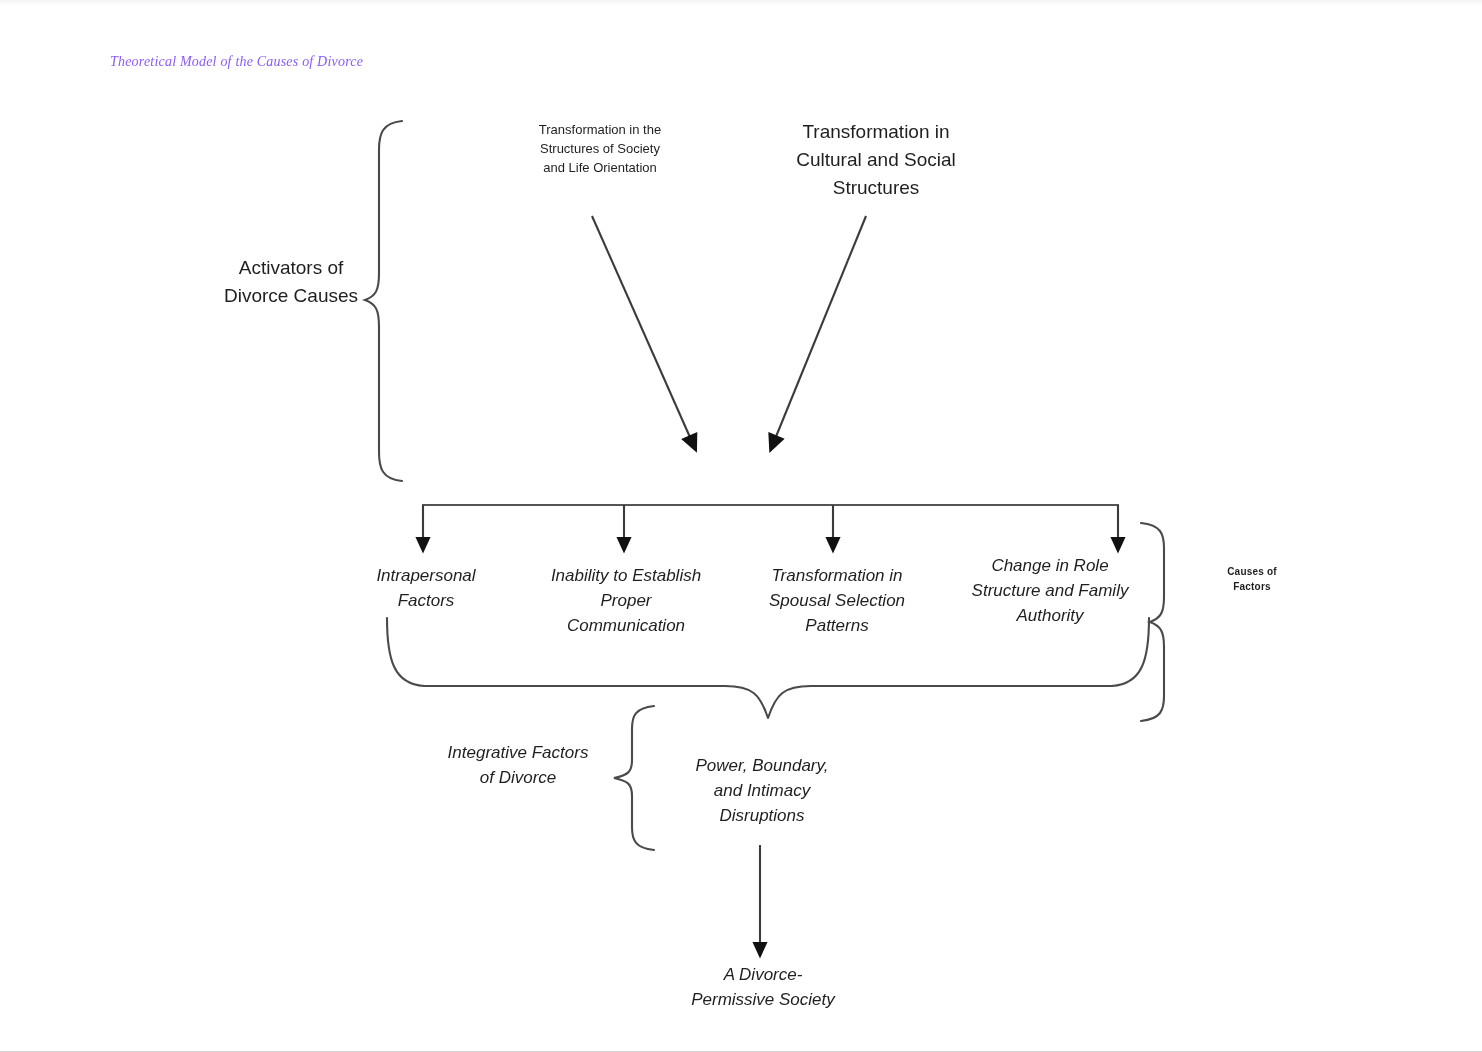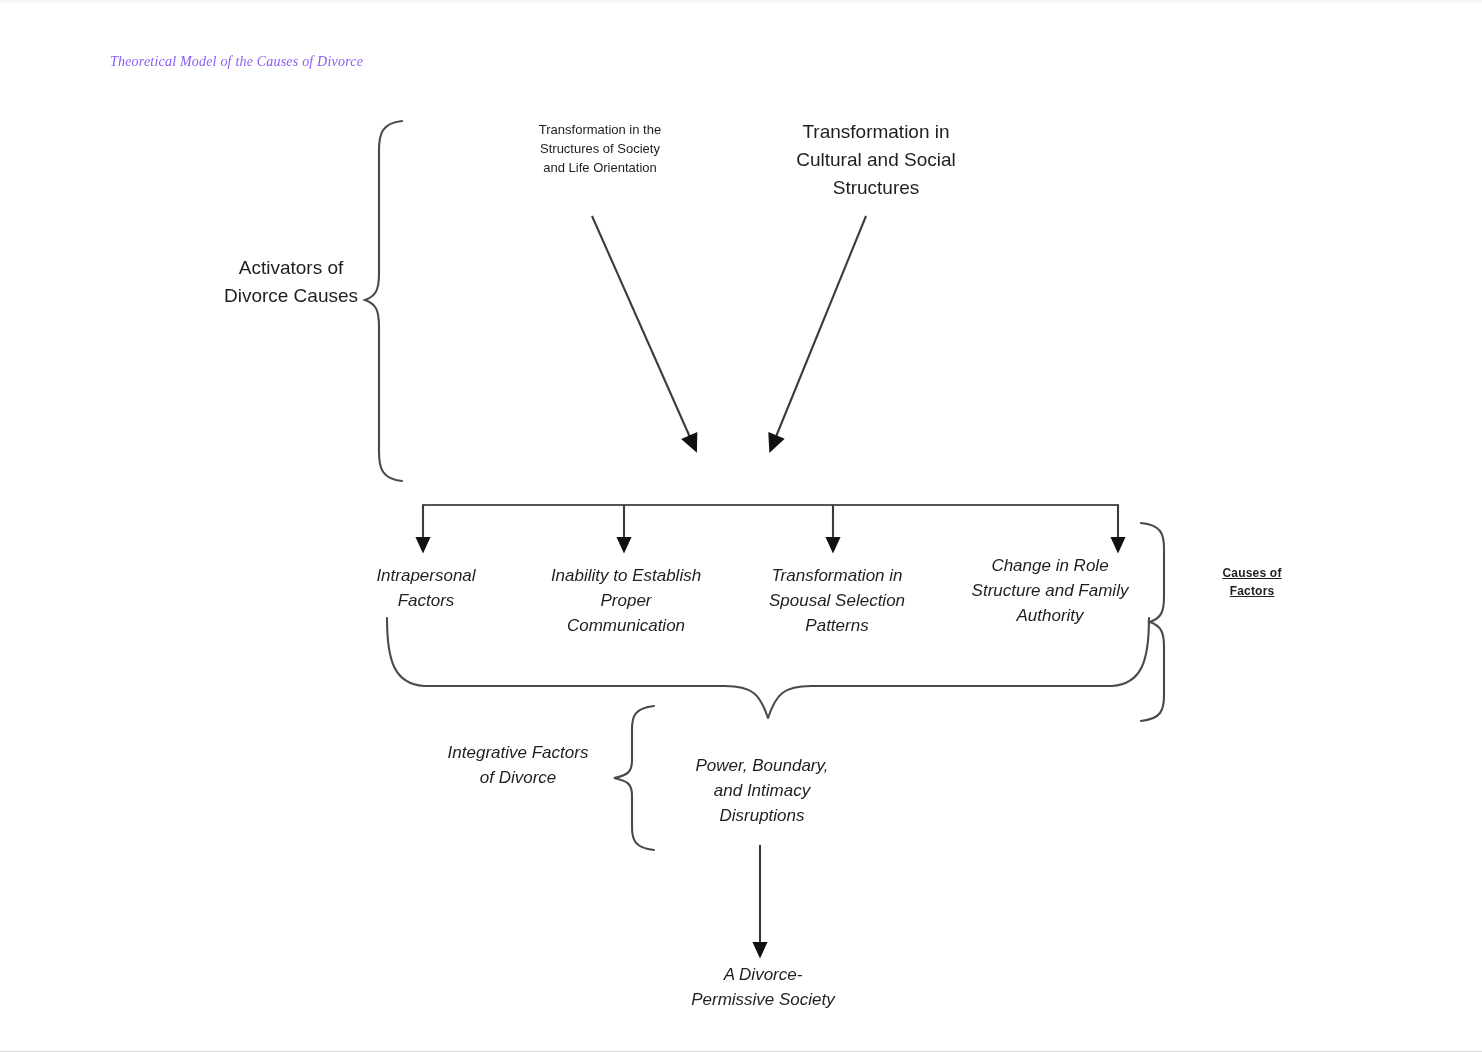--- a/index.html
+++ b/index.html
@@ -54,21 +54,21 @@
   .node {
     position: absolute;
     text-align: center;
     line-height: 1.48;
     color: #1f1f1f;
     font-family: "Liberation Sans", sans-serif;
   }
   .node-sm   { font-size: 13px; }
   .node-md   { font-size: 17px; font-style: italic; }
   .node-lg   { font-size: 19px; }
-  .node-bold { font-size: 12px; font-weight: bold; letter-spacing: 0.2px; text-decoration: underline; }
+  .node-bold { font-size: 10px; font-weight: bold; letter-spacing: 0.2px; }
 
   
   #label-activators      { left: 186px; top: 254px; width: 210px; }
   #node-meaning          { left: 480px; top: 120px; width: 240px; }
   #node-cultural         { left: 770px; top: 118px; width: 212px; }
 
   #node-intrapersonal    { left: 340px; top: 563px; width: 172px; }
   #node-communication    { left: 525px; top: 563px; width: 202px; text-align: center; }
   #node-spousal          { left: 742px; top: 563px; width: 190px; }
   #node-role-structure   { left: 944px; top: 553px; width: 212px; }

